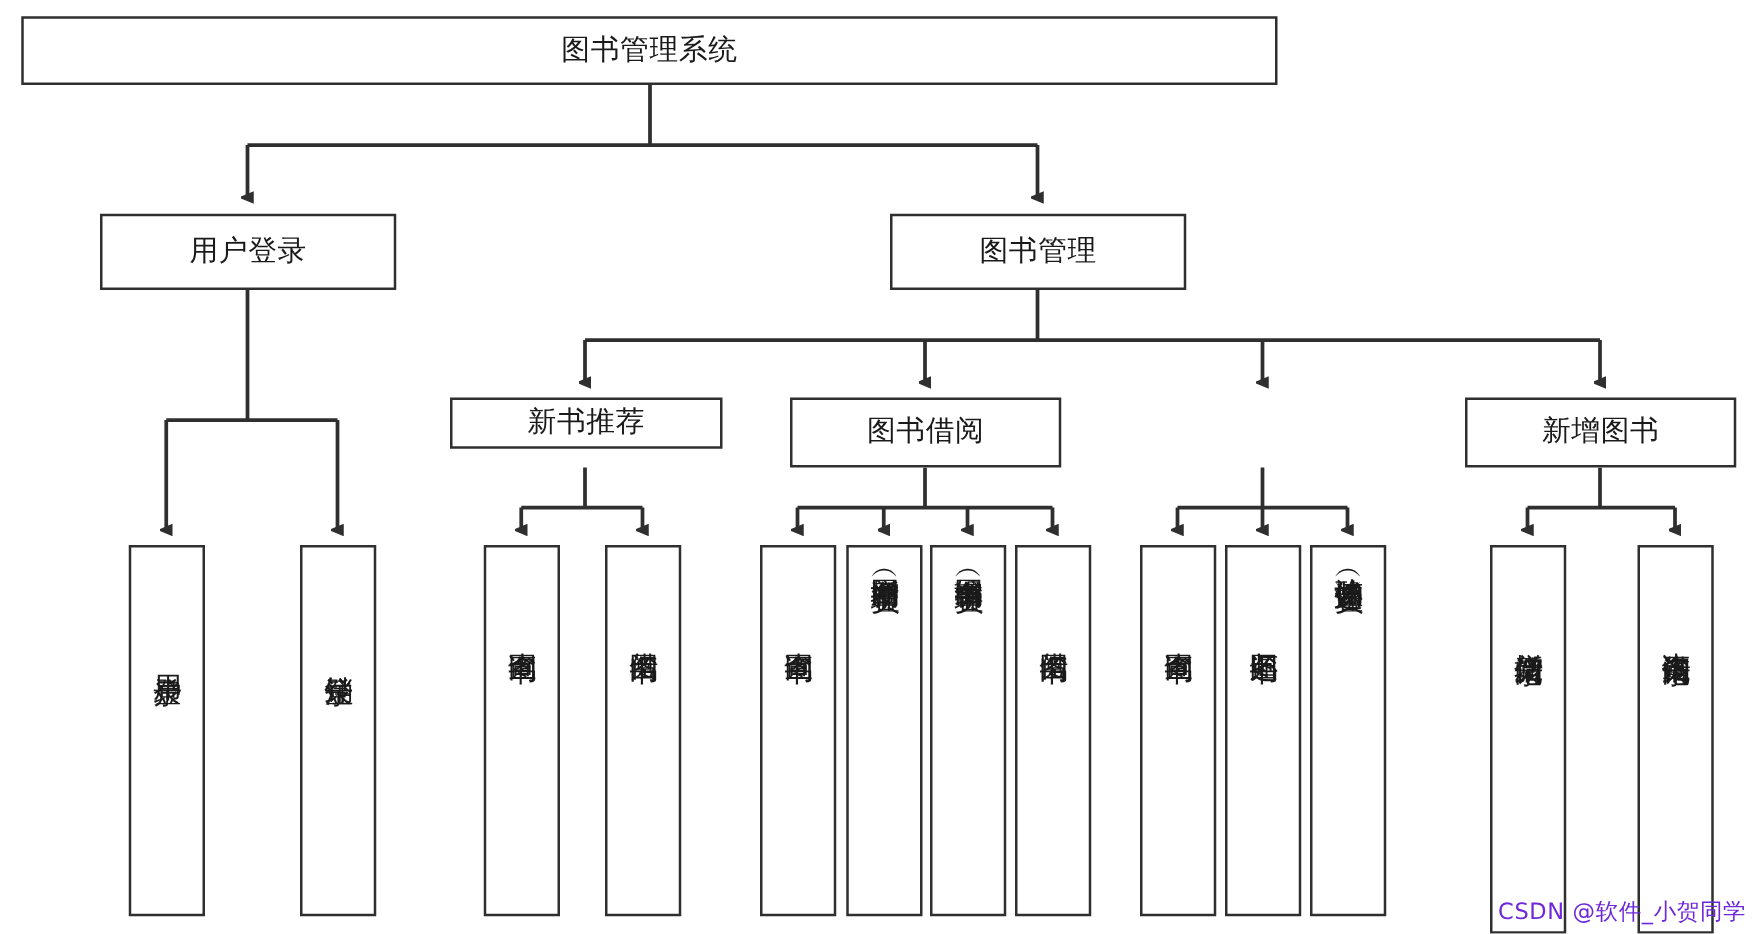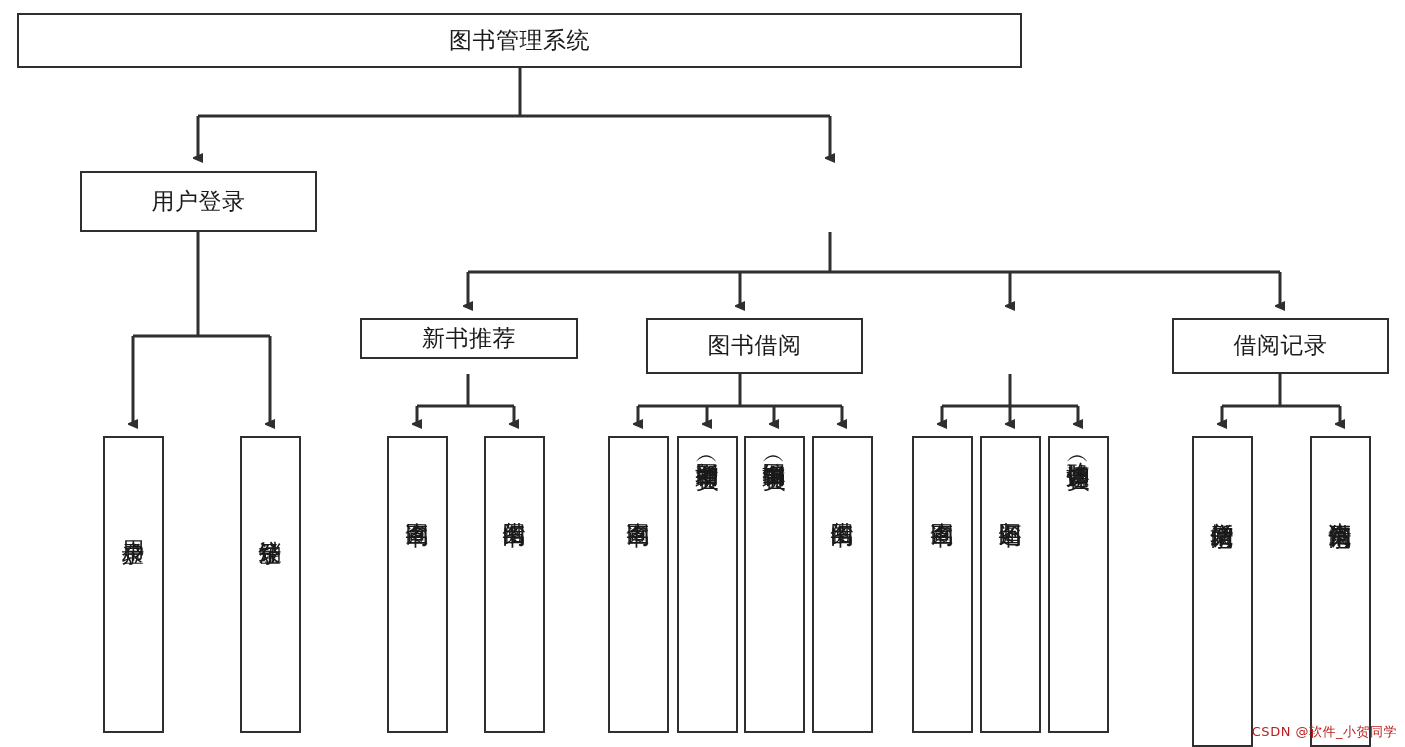--- a/index.html
+++ b/index.html
@@ -58,22 +58,22 @@
   .node-v.center .vlabel {
     margin-top: 78px;
   }
   .node-v.center2 .vlabel {
     margin-top: 60px;
   }
   #watermark {
     position: absolute;
     right: 8px;
     bottom: 6px;
-    font-size: 13px;
-    color: #b91c1c;
+    font-size: 18px;
+    color: #6d28d9;
     white-space: nowrap;
     letter-spacing: 0.5px;
   }
 </style>
 </head>
 <body>
 
 <div id="diagram-root">
 
   <svg id="edge-layer" viewBox="0 0 1405 747" xmlns="http://www.w3.org/2000/svg">
@@ -128,29 +128,32 @@
     </g>
   </svg>
 
   <div class="node node-h" style="left:17px; top:13px; width:1005px; height:55px;">
     <span>图书管理系统</span>
   </div>
 
   <div class="node node-h" style="left:80px; top:171px; width:237px; height:61px;">
     <span>用户登录</span>
   </div>
+  <div class="node node-h" style="left:712px; top:171px; width:237px; height:61px;">
+    <span>图书管理</span>
+  </div>
 
   <div class="node node-h" style="left:360px; top:318px; width:218px; height:41px;">
     <span>新书推荐</span>
   </div>
-  <div class="node node-h" style="left:632px; top:318px; width:217px; height:56px;margin-left:14px;">
+  <div class="node node-h" style="left:632px; top:318px; width:217px; height:56px;">
     <span>图书借阅</span>
   </div>
   <div class="node node-h" style="left:1172px; top:318px; width:217px; height:56px;">
-    <span>借阅记录</span>
+    <span>新增图书</span>
   </div>
 
   <div class="node node-v center" style="left:103px; top:436px; width:61px; height:297px;">
     <span class="vlabel">用户登录</span>
   </div>
   <div class="node node-v center" style="left:240px; top:436px; width:61px; height:297px;">
     <span class="vlabel">注销登录</span>
   </div>
 
   <div class="node node-v center2" style="left:387px; top:436px; width:61px; height:297px;">

